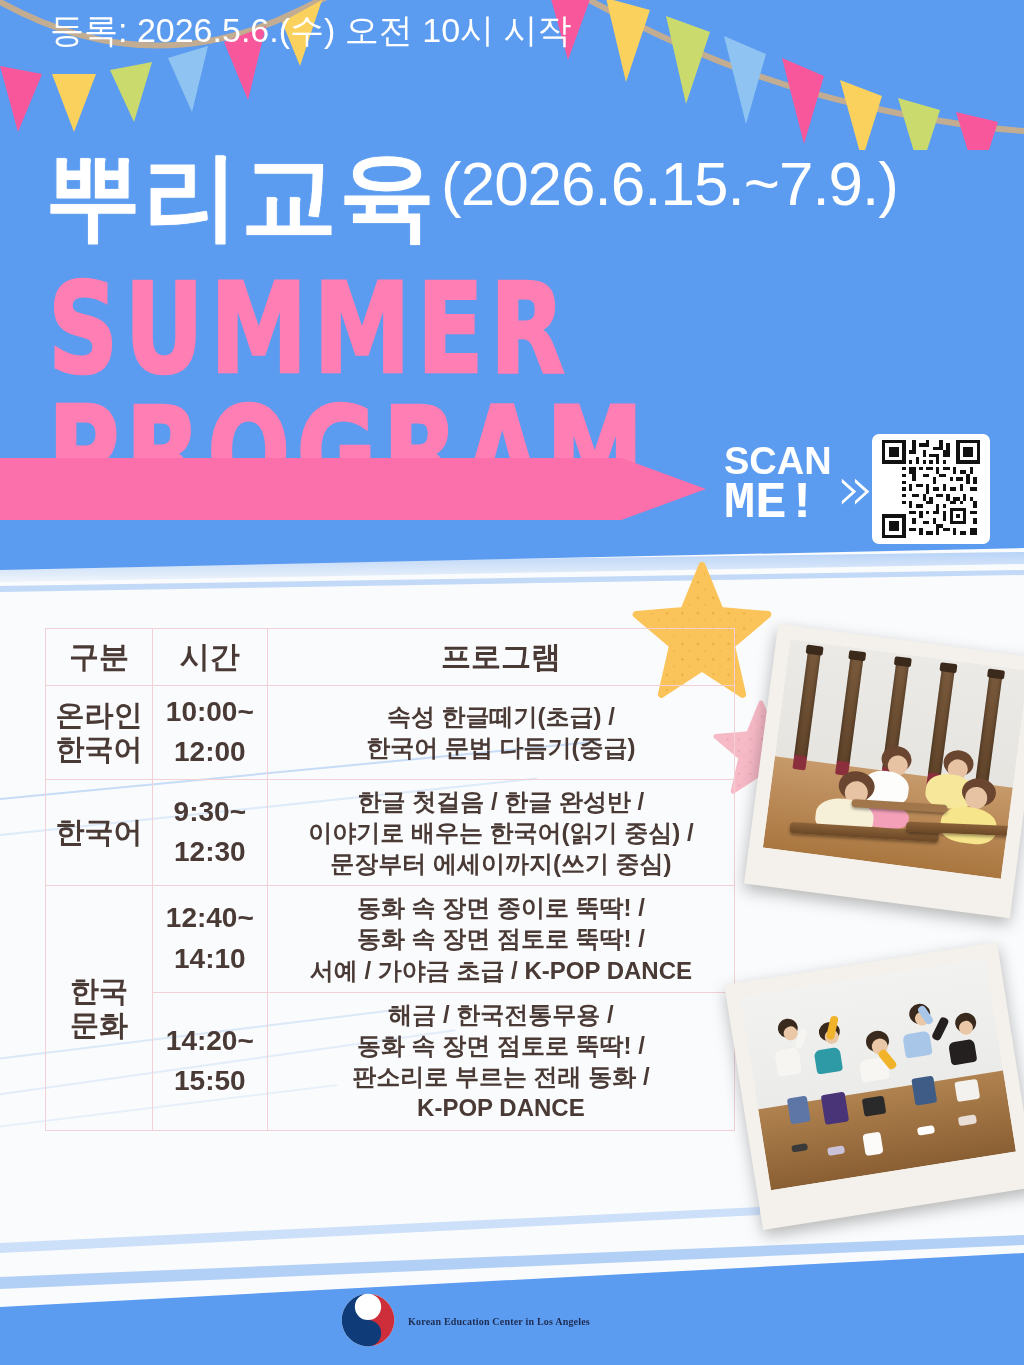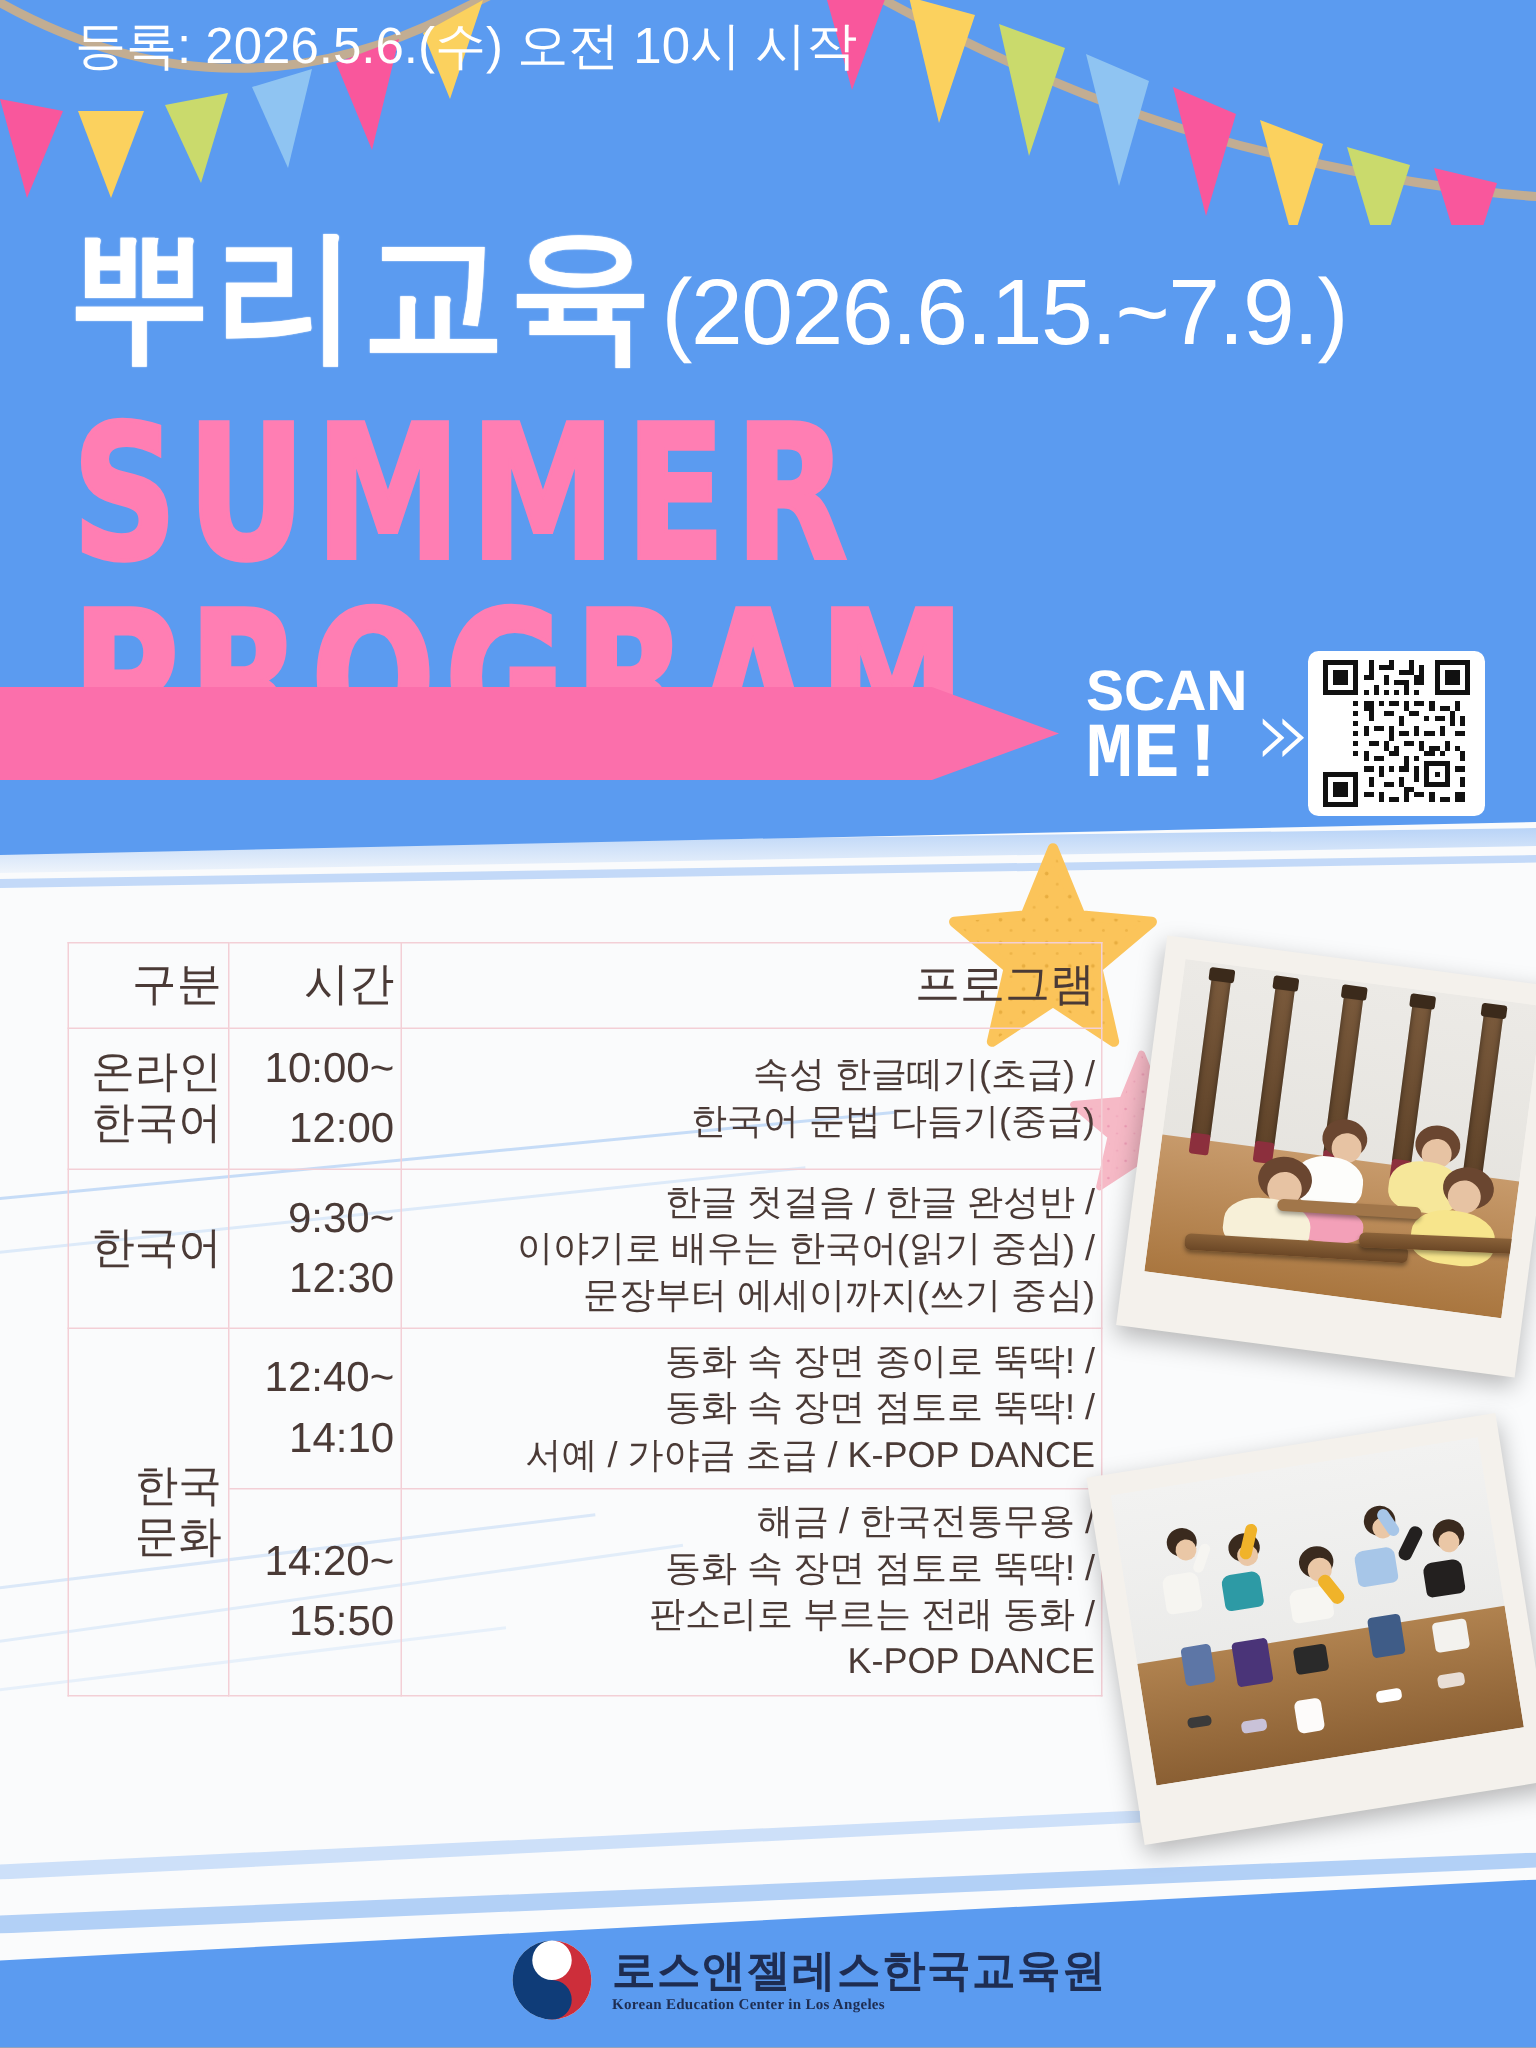--- a/index.html
+++ b/index.html
@@ -17,21 +17,21 @@
     position:absolute; left:0; top:0; width:1024px; height:600px;
     background:#5b9bf0;
   }
 
   
   .bunting{ position:absolute; left:0; top:0; width:1024px; height:150px; }
 
   
   .title-row{
     position:absolute; left:45px; top:148px;
-    display:flex; align-items:flex-end;
+    display:flex; align-items:flex-start;
     white-space:nowrap;
   }
   .title-ko{
     font-size:96px; line-height:1; color:#ffffff;
     font-weight:700; letter-spacing:2px;
     font-family:"DejaVu Sans", sans-serif;
     text-shadow:0 0 1px #fff;
   }
   .title-date{
     font-size:62px; color:#ffffff; font-weight:400;
@@ -132,23 +132,23 @@
   
   .table{
     position:absolute; left:45px; top:628px; width:690px;
     border-collapse:collapse;
     font-family:"Liberation Sans", sans-serif;
     color:#4a3a36;
     background:transparent;
   }
   .table td, .table th{
     border:1px solid #f3cfd6;
-    text-align:right; vertical-align:middle;
+    text-align:center; vertical-align:middle;
     padding:6px 4px;
-    font-weight:400;
+    font-weight:700;
   }
   .table th{ font-size:30px; height:50px; }
   .c-gubun{ width:107px; font-size:29px; line-height:1.18; }
   .c-time { width:115px; font-size:28px; line-height:1.45; }
   .c-prog { width:468px; font-size:24px; line-height:1.30; }
 
   
   .contact{
     position:absolute; left:48px; top:1196px;
     color:#4a3a36; line-height:1.42;
@@ -569,18 +569,17 @@
 
   <div class="footer-logo">
     <span class="taegeuk">
       <svg width="56" height="56" viewBox="0 0 100 100">
         <circle cx="50" cy="50" r="47" fill="#ffffff"></circle>
         <path d="M50 3 A47 47 0 0 1 50 97 A23.5 23.5 0 0 1 50 50 A23.5 23.5 0 0 0 50 3 Z" fill="#cd2e3a"></path>
         <path d="M50 3 A47 47 0 0 0 50 97 A23.5 23.5 0 0 0 50 50 A23.5 23.5 0 0 1 50 3 Z" fill="#0f3c78"></path>
       </svg>
     </span>
     <span class="logo-txt">
-      <div class="ko">로스앤젤레스한국교육원</div>
       <div class="en">Korean Education Center in Los Angeles</div>
     </span>
   </div>
 
 </div>
 
 </body></html>

